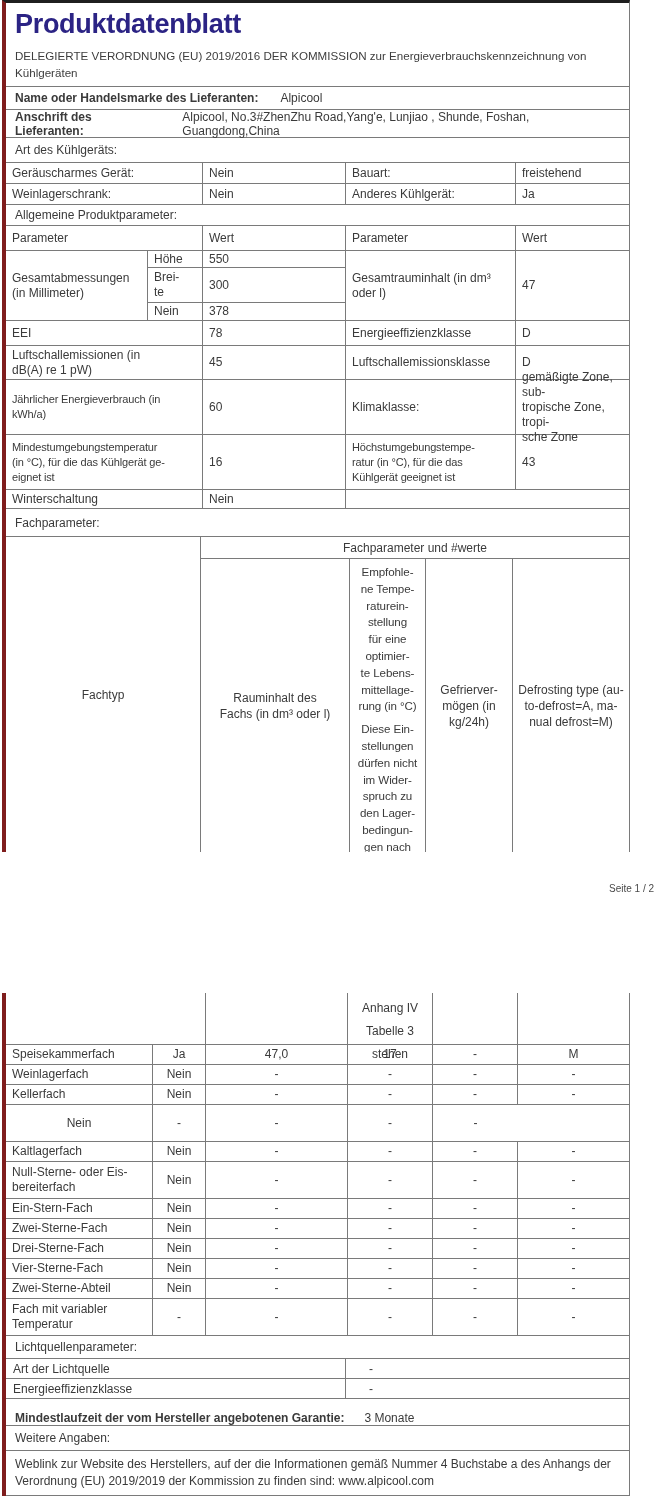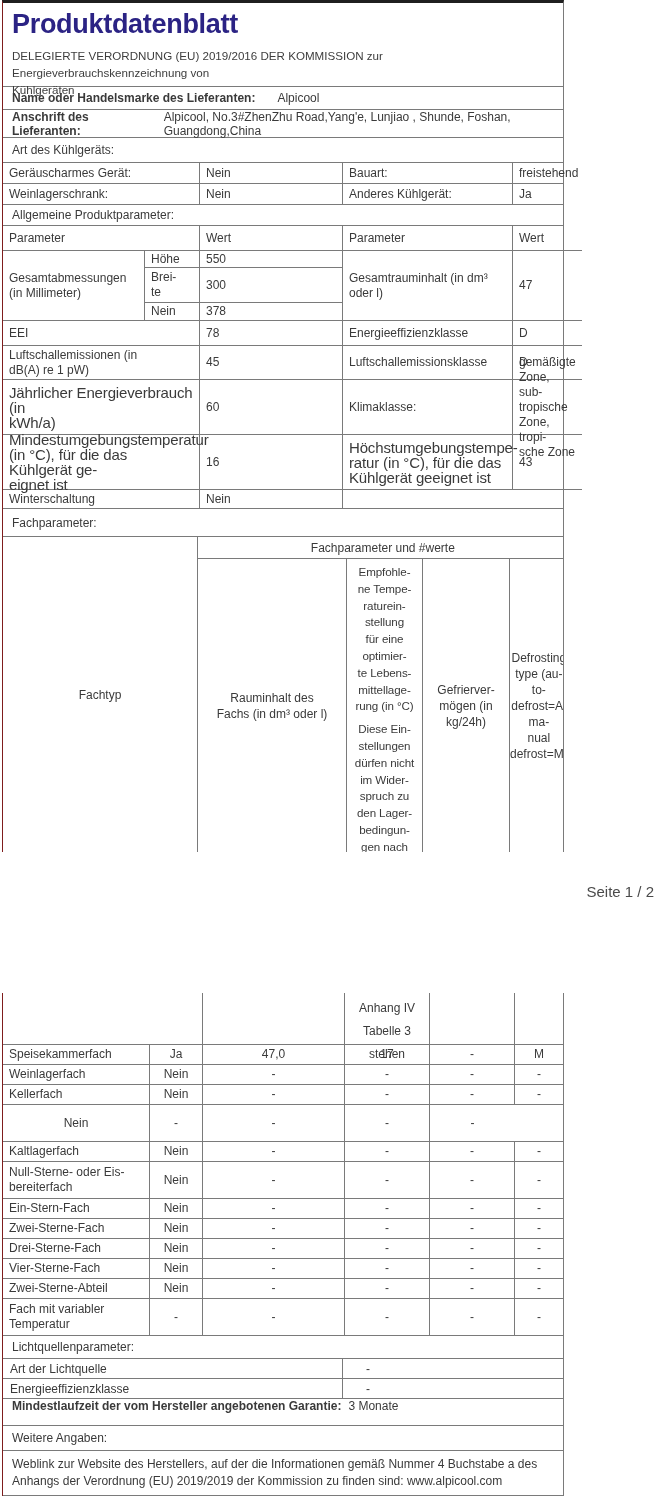--- a/index.html
+++ b/index.html
@@ -2,21 +2,21 @@
 <html><head>
 <meta charset="utf-8">
 <style>
   html,body{margin:0;padding:0;background:#fff;}
   .doc{
     position:relative;width:663px;height:1500px;background:#ffffff;
     font-family:"Liberation Sans",sans-serif;font-size:12px;color:#3a3a3a;
     overflow:hidden;
   }
   *{box-sizing:border-box;}
-  .page{position:absolute;left:2px;width:562px;border-left:1px solid #7f1d1d;border-right:1px solid #7a7a7a;}
+  .page{position:absolute;left:2px;width:628px;border-left:4px solid #7f1d1d;border-right:1px solid #7a7a7a;}
   .page1{top:0;border-top:3px solid #1f1f1f;}
   .page2{top:993px;}
 
   .b{font-weight:bold;}
   .pre{white-space:pre-line;}
 
   
   .title-block{height:84px;border-bottom:1px solid #7a7a7a;padding:6px 10px 0 9px;}
   .title-block h1{margin:0 0 8px 0;font-size:27px;line-height:30px;color:#2b2384;font-weight:bold;letter-spacing:-0.3px;}
   .subtitle{margin:0;font-size:11.6px;line-height:17px;white-space:pre-line;color:#3d3d3d;}
@@ -31,53 +31,53 @@
   .row4 > div{border-right:1px solid #7a7a7a;display:flex;align-items:center;padding:0 6px;}
   .row4 > div:last-child{border-right:none;}
 
   
   .gp{display:grid;grid-template-columns:142px 55px 143px 170px 1fr;
       grid-template-rows:25px 17px 35px 18px 25px 34px 55px 55px 18px;border-bottom:1px solid #7a7a7a;}
   .gc{border-right:1px solid #7a7a7a;border-bottom:1px solid #7a7a7a;padding:1px 6px;
       display:flex;flex-direction:column;justify-content:center;line-height:15px;}
   .gc.nbr{border-right:none;}
   .gc.nbb{border-bottom:none;}
-  .tight{font-size:15px;letter-spacing:-0.15px;line-height:15px;}
+  .tight{font-size:11px;letter-spacing:-0.15px;line-height:15px;}
 
   
   .ft{display:grid;grid-template-columns:195px 149px 76px 87px 1fr;grid-template-rows:22px 293px;height:315px;overflow:hidden;}
   .ft .cell{border-right:1px solid #7a7a7a;}
   .ft-fachtyp{grid-area:1/1/3/2;display:flex;align-items:center;justify-content:center;}
   .ft-group{grid-area:1/2/2/6;border-bottom:1px solid #7a7a7a;display:flex;align-items:center;justify-content:center;}
   .ft-vol{grid-area:2/2/3/3;display:flex;align-items:center;justify-content:center;text-align:center;white-space:pre-line;line-height:16px;}
   .ft-temp{grid-area:2/3/3/4;text-align:center;padding-top:5px;font-size:11.6px;letter-spacing:-0.1px;}
   .ft-temp div{white-space:pre-line;line-height:16.8px;}
   .ft-temp .p2gap{margin-top:6px;}
   .ft-freeze{grid-area:2/4/3/5;display:flex;align-items:center;justify-content:center;text-align:center;white-space:pre-line;line-height:16px;}
   .ft-defrost{grid-area:2/5/3/6;display:flex;align-items:center;justify-content:center;text-align:center;white-space:pre-line;line-height:16px;}
 
-  .page-num{position:absolute;top:883px;right:9px;font-size:15px;color:#4a4a4a;}
+  .page-num{position:absolute;top:883px;right:9px;font-size:10px;color:#4a4a4a;}
 
   
   .anhang{display:grid;grid-template-columns:200px 142px 85px 85px 1fr;height:52px;border-bottom:1px solid #7a7a7a;}
   .anhang > div{border-right:1px solid #7a7a7a;}
   .anhang > div:last-child{border-right:none;}
   .anhang .atxt{text-align:center;padding-top:4px;white-space:pre-line;line-height:23px;}
 
   .cr{display:grid;grid-template-columns:147px 53px 142px 85px 85px 1fr;border-bottom:1px solid #7a7a7a;min-height:20px;}
   .cr > div{border-right:1px solid #7a7a7a;display:flex;align-items:center;justify-content:center;padding:2px 4px;line-height:15px;text-align:center;}
   .cr > div:last-child{border-right:none;}
   .cr > div.name{justify-content:flex-start;text-align:left;padding-left:6px;white-space:pre-line;}
   .cr.tall{min-height:37px;}
 
   .lsrow{display:grid;grid-template-columns:340px 1fr;border-bottom:1px solid #7a7a7a;height:20px;gap:16px;}
   .lsrow > div{display:flex;align-items:center;padding:0 7px;}
   .lsrow > div:first-child{border-right:1px solid #7a7a7a;}
 
-  .full{border-bottom:1px solid #7a7a7a;padding:0 9px;display:flex;align-items:flex-start;gap:7px;}
+  .full{border-bottom:1px solid #7a7a7a;padding:0 9px;display:flex;align-items:flex-end;gap:20px;}
   .weblink{border-bottom:1px solid #7a7a7a;padding:5px 9px 6px 9px;line-height:17px;height:45px;}
 </style>
 </head>
 <body>
 
 <div class="doc">
 
   <div class="page page1">
 
     <div class="title-block">

